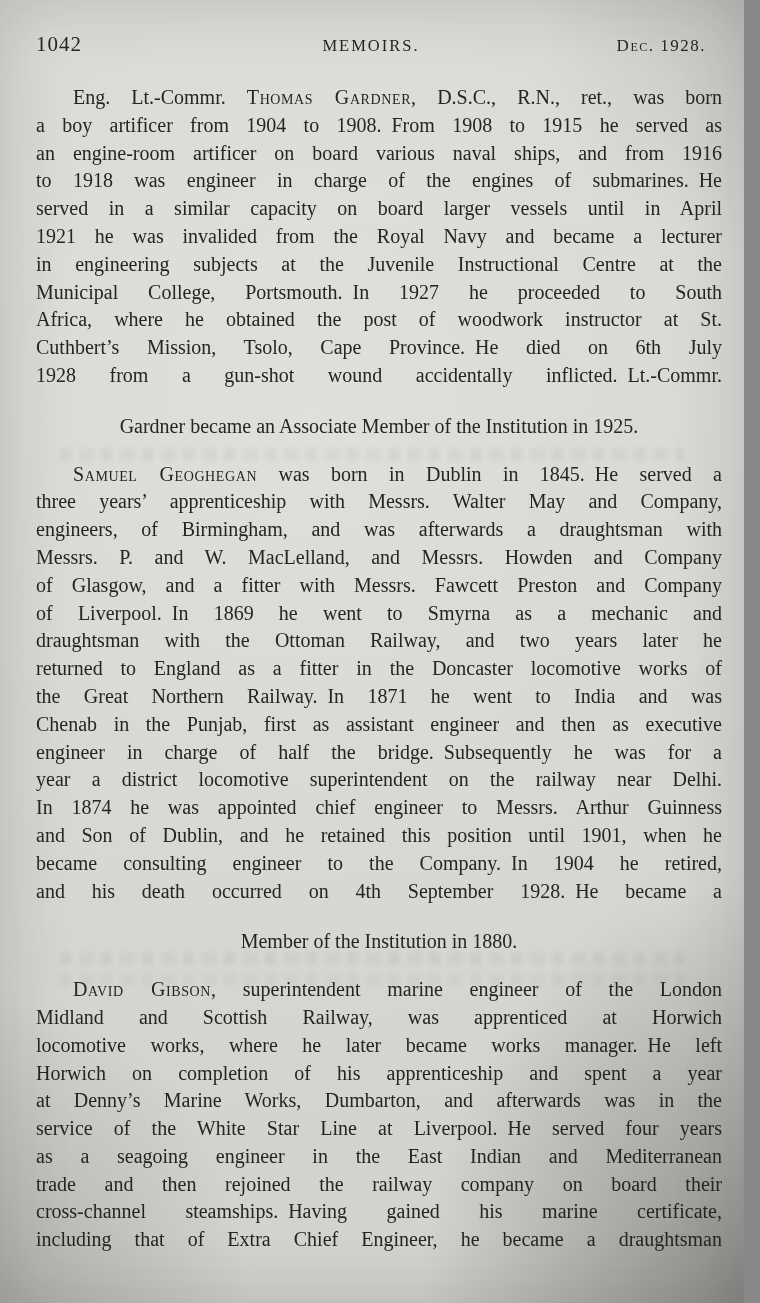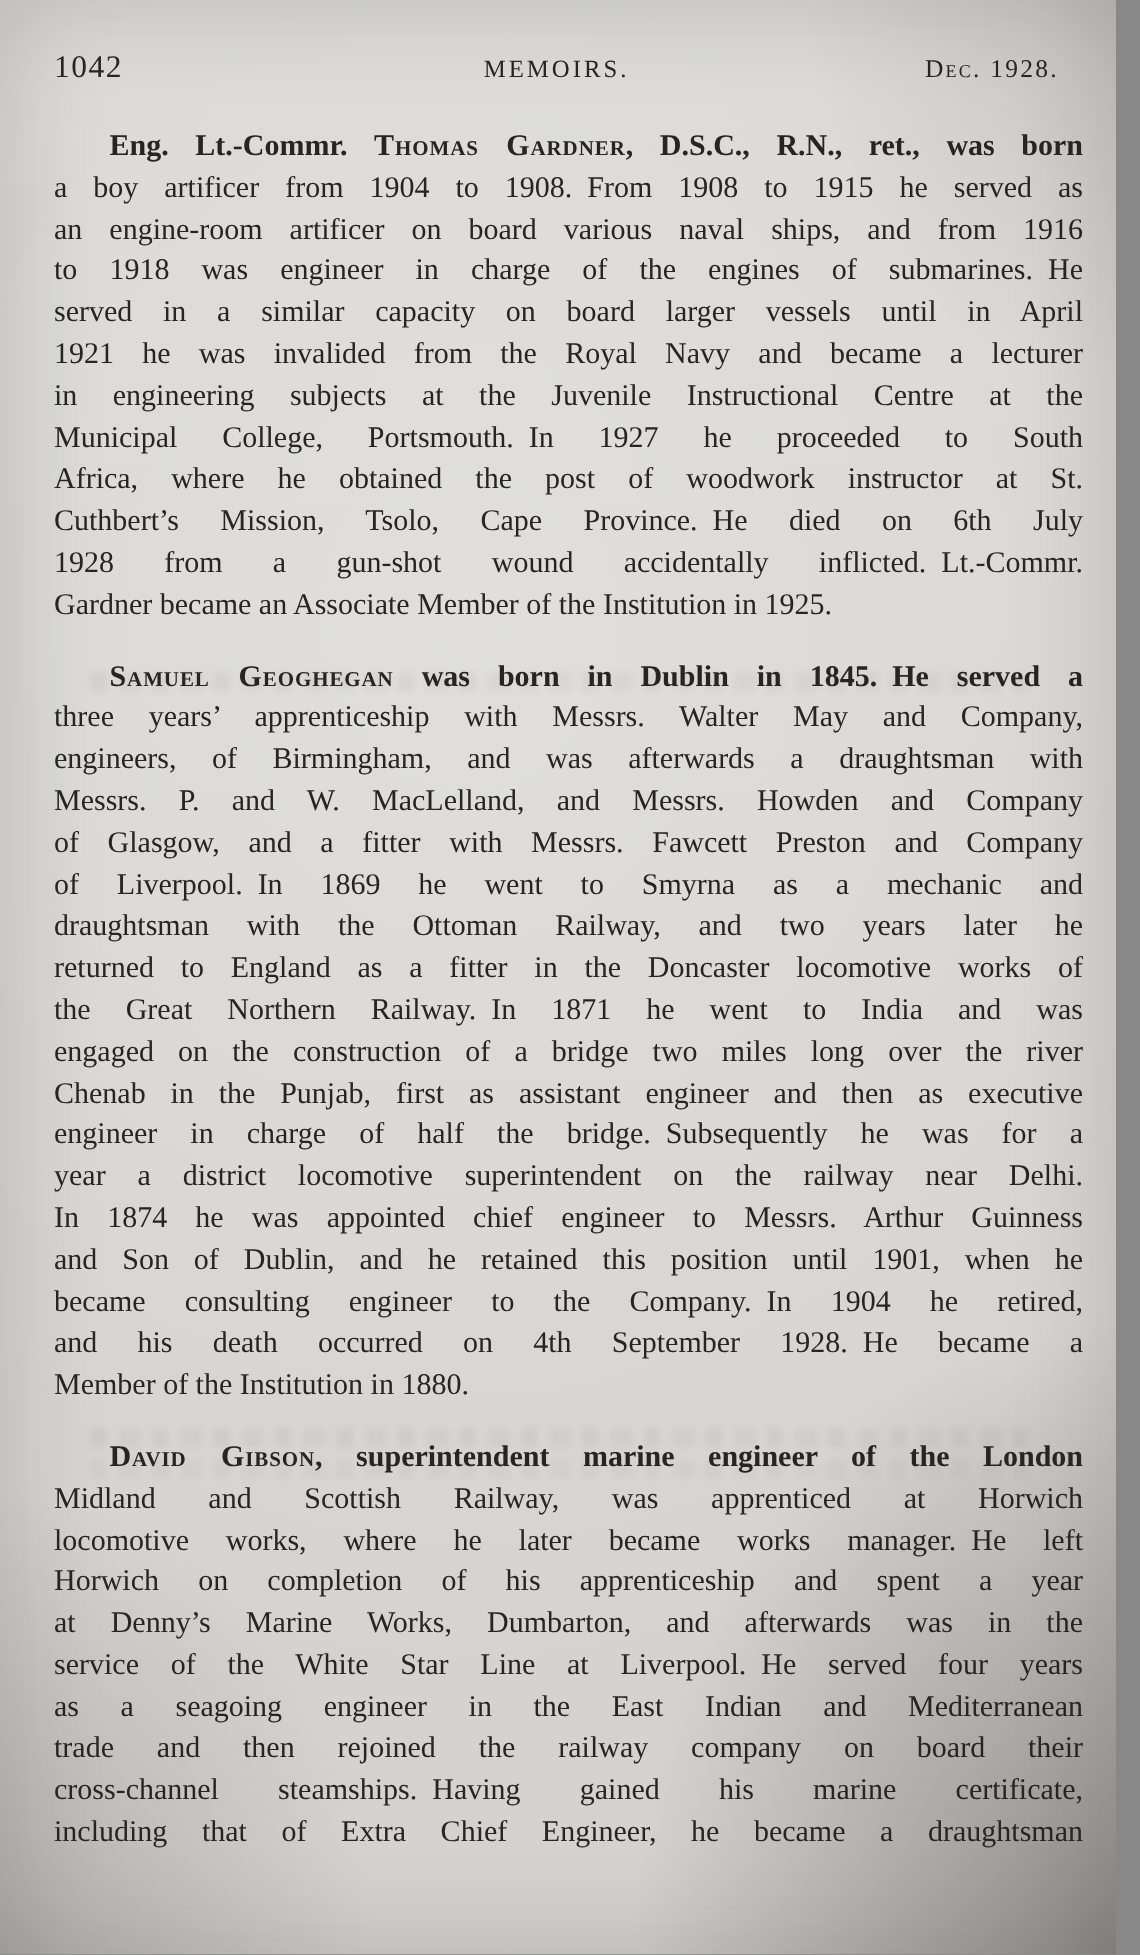--- a/index.html
+++ b/index.html
@@ -33,22 +33,22 @@
     line-height: 27.8px;
   }
   .paragraph { margin-bottom: 20px; }
   .line {
     height: 27.8px;
     overflow: hidden;
     text-align: justify;
     white-space: normal;
   }
   .line:not(.flush)::after { content: ""; display: inline-block; width: 100%; }
-  .line.flush { text-align: left; }
-  .line.indent { text-indent: 37px; font-weight: bold; }
+  .line.flush { text-align: center; margin-top: 23px; }
+  .line.indent { text-indent: 37px; }
   .sc { font-variant: small-caps; letter-spacing: 0.6px; }
   .ghost {
     position: absolute;
     left: 60px; right: 60px; height: 13px;
     background: repeating-linear-gradient(90deg,
       rgba(60,58,55,0.10) 0 11px, rgba(60,58,55,0) 11px 19px,
       rgba(60,58,55,0.08) 19px 34px, rgba(60,58,55,0) 34px 41px);
     filter: blur(2.2px);
     opacity: 0.55;
   }
@@ -86,21 +86,20 @@
       <div class="paragraph">
         <div class="line indent"><span class="sc">Samuel Geoghegan</span><span> was born in Dublin in 1845. He served a</span></div>
         <div class="line"><span>three years’ apprenticeship with Messrs. Walter May and Company,</span></div>
         <div class="line"><span>engineers, of Birmingham, and was afterwards a draughtsman with</span></div>
         <div class="line"><span>Messrs. P. and W. MacLelland, and Messrs. Howden and Company</span></div>
         <div class="line"><span>of Glasgow, and a fitter with Messrs. Fawcett Preston and Company</span></div>
         <div class="line"><span>of Liverpool. In 1869 he went to Smyrna as a mechanic and</span></div>
         <div class="line"><span>draughtsman with the Ottoman Railway, and two years later he</span></div>
         <div class="line"><span>returned to England as a fitter in the Doncaster locomotive works of</span></div>
         <div class="line"><span>the Great Northern Railway. In 1871 he went to India and was</span></div>
-        <div class="line"><span>engaged on the construction of a bridge two miles long over the river</span></div>
         <div class="line"><span>Chenab in the Punjab, first as assistant engineer and then as executive</span></div>
         <div class="line"><span>engineer in charge of half the bridge. Subsequently he was for a</span></div>
         <div class="line"><span>year a district locomotive superintendent on the railway near Delhi.</span></div>
         <div class="line"><span>In 1874 he was appointed chief engineer to Messrs. Arthur Guinness</span></div>
         <div class="line"><span>and Son of Dublin, and he retained this position until 1901, when he</span></div>
         <div class="line"><span>became consulting engineer to the Company. In 1904 he retired,</span></div>
         <div class="line"><span>and his death occurred on 4th September 1928. He became a</span></div>
         <div class="line flush"><span>Member of the Institution in 1880.</span></div>
       </div>
       <div class="paragraph">

